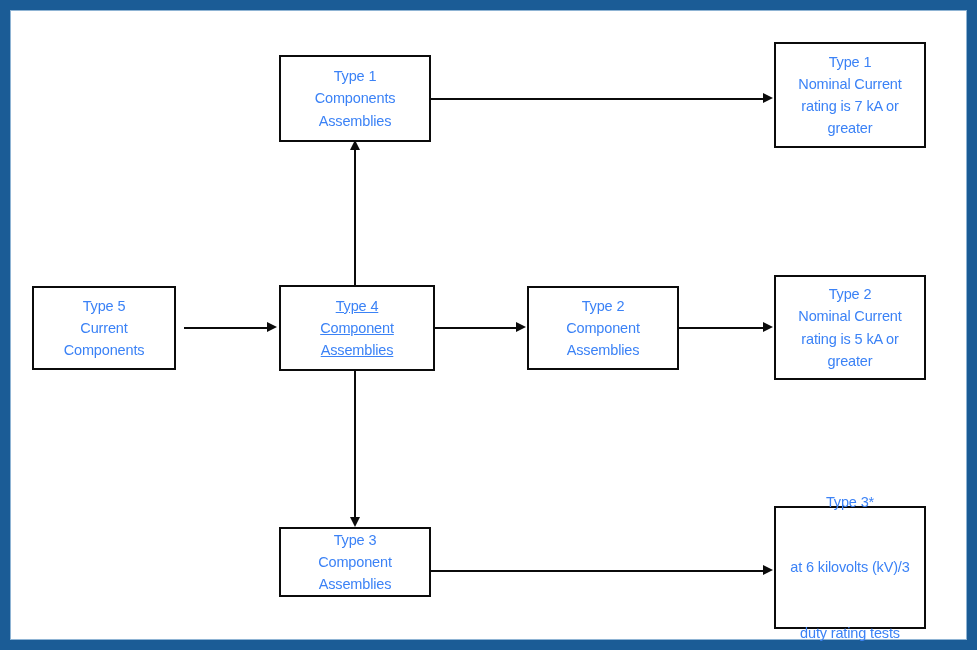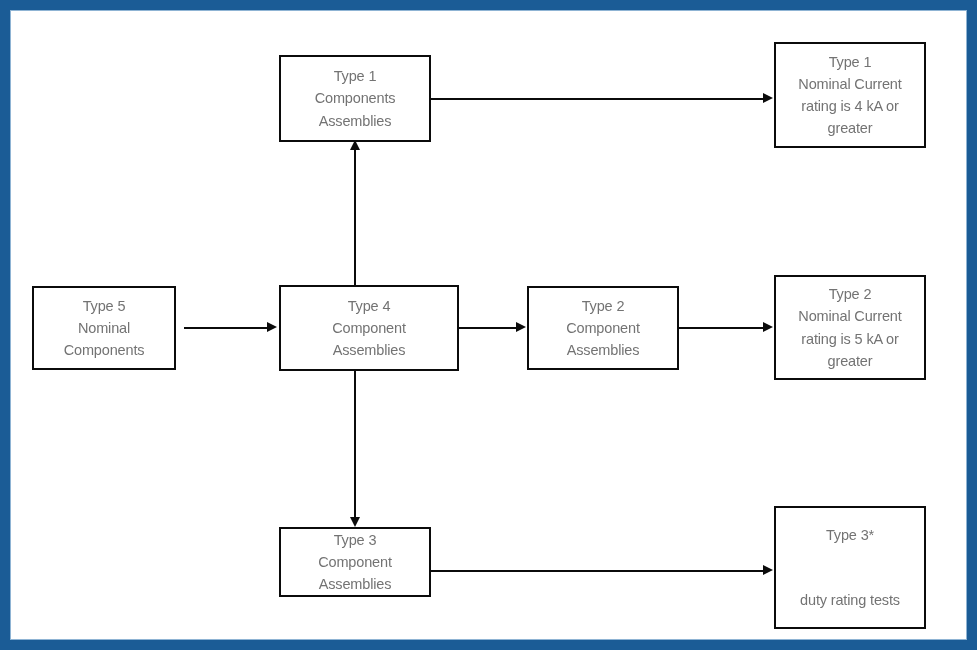--- a/index.html
+++ b/index.html
@@ -51,21 +51,21 @@
   .node {
     position: absolute;
     box-sizing: border-box;
     border: 2.5px solid #0b0b0b;
     background: #ffffff;
     display: flex;
     flex-direction: column;
     align-items: center;
     justify-content: center;
     text-align: center;
-    color: #737373;
+    color: #3b82f6;
     font-size: 14.5px;
     line-height: 1.52;
     letter-spacing: -0.15px;
     z-index: 3;
   }
   .node .line {
     display: block;
     white-space: nowrap;
   }
 
@@ -97,21 +97,21 @@
   .arrow.down {
     border-left: 5px solid transparent;
     border-right: 5px solid transparent;
     border-top: 10px solid #0b0b0b;
   }
 
   
   #node-type1-components { left: 279px; top: 55px;  width: 152px; height: 87px; }
   #node-type1-nominal    { left: 774px; top: 42px;  width: 152px; height: 106px; }
   #node-type5-discrete   { left: 32px;  top: 286px; width: 144px; height: 84px; }
-  #node-type4-component  { left: 279px; top: 285px; width: 180px; height: 86px; }
+  #node-type4-component  { left: 279px; top: 285px; width: 156px; height: 86px; text-decoration: underline; }
   #node-type2-component  { left: 527px; top: 286px; width: 152px; height: 84px; }
   #node-type2-nominal    { left: 774px; top: 275px; width: 152px; height: 105px; }
   #node-type3-component  { left: 279px; top: 527px; width: 152px; height: 70px; }
   #node-type3-note       { left: 774px; top: 506px; width: 152px; height: 123px; gap: 43px; }
 </style>
 </head>
 <body>
 
 <div id="canvas">
 
@@ -142,27 +142,27 @@
 
   <div class="node" id="node-type1-components">
     <span class="line">Type 1</span>
     <span class="line">Components</span>
     <span class="line">Assemblies</span>
   </div>
 
   <div class="node" id="node-type1-nominal">
     <span class="line">Type 1</span>
     <span class="line">Nominal Current</span>
-    <span class="line">rating is 4 kA or</span>
+    <span class="line">rating is 7 kA or</span>
     <span class="line">greater</span>
   </div>
 
   <div class="node" id="node-type5-discrete">
     <span class="line">Type 5</span>
-    <span class="line">Nominal</span>
+    <span class="line">Current</span>
     <span class="line">Components</span>
   </div>
 
   <div class="node" id="node-type4-component">
     <span class="line">Type 4</span>
     <span class="line">Component</span>
     <span class="line">Assemblies</span>
   </div>
 
   <div class="node" id="node-type2-component">
@@ -179,16 +179,17 @@
   </div>
 
   <div class="node" id="node-type3-component">
     <span class="line">Type 3</span>
     <span class="line">Component</span>
     <span class="line">Assemblies</span>
   </div>
 
   <div class="node" id="node-type3-note">
     <span class="line">Type 3*</span>
+    <span class="line">at 6 kilovolts (kV)/3</span>
     <span class="line">duty rating tests</span>
   </div>
 
 </div>
 
 </body></html>

